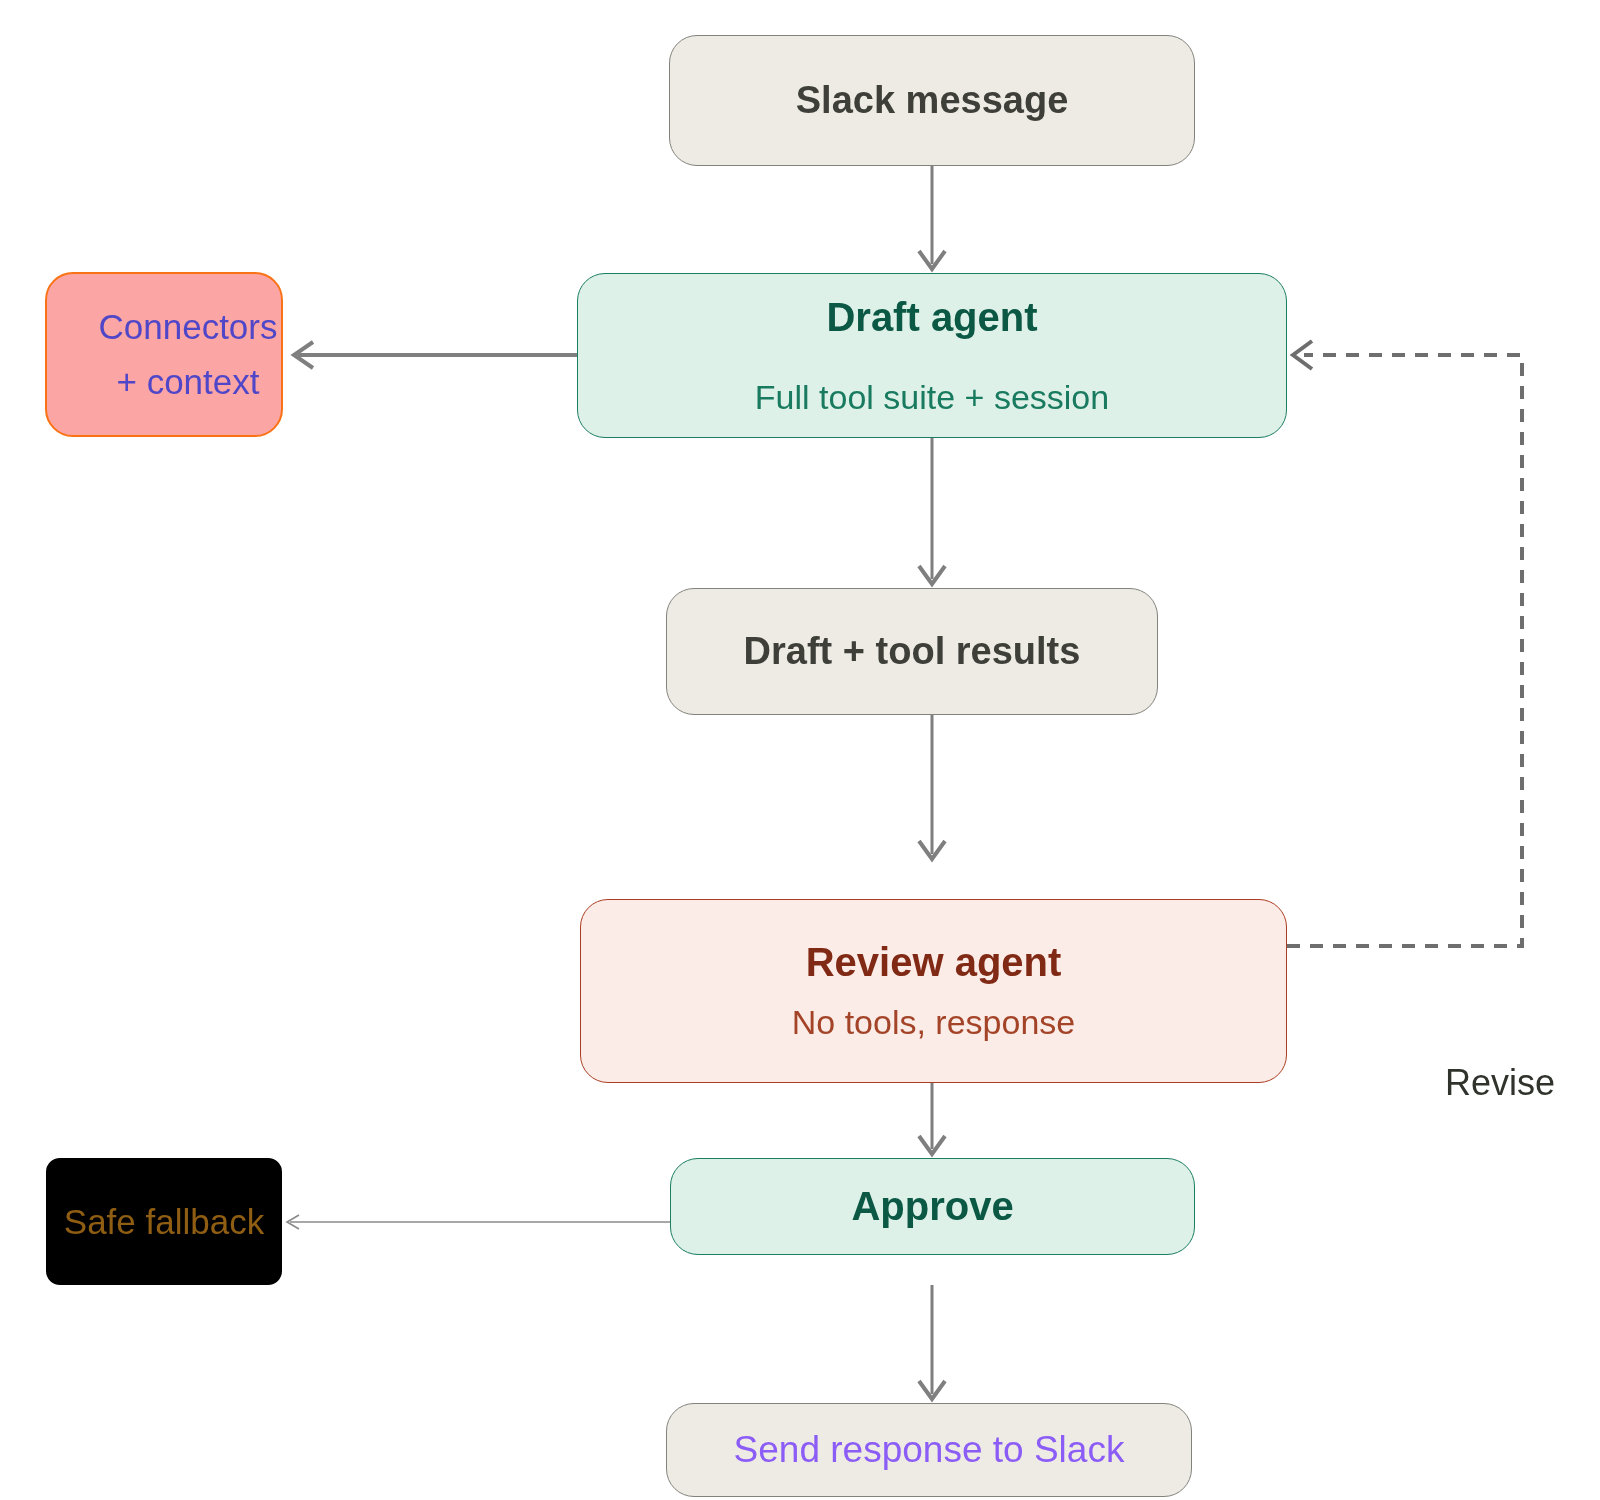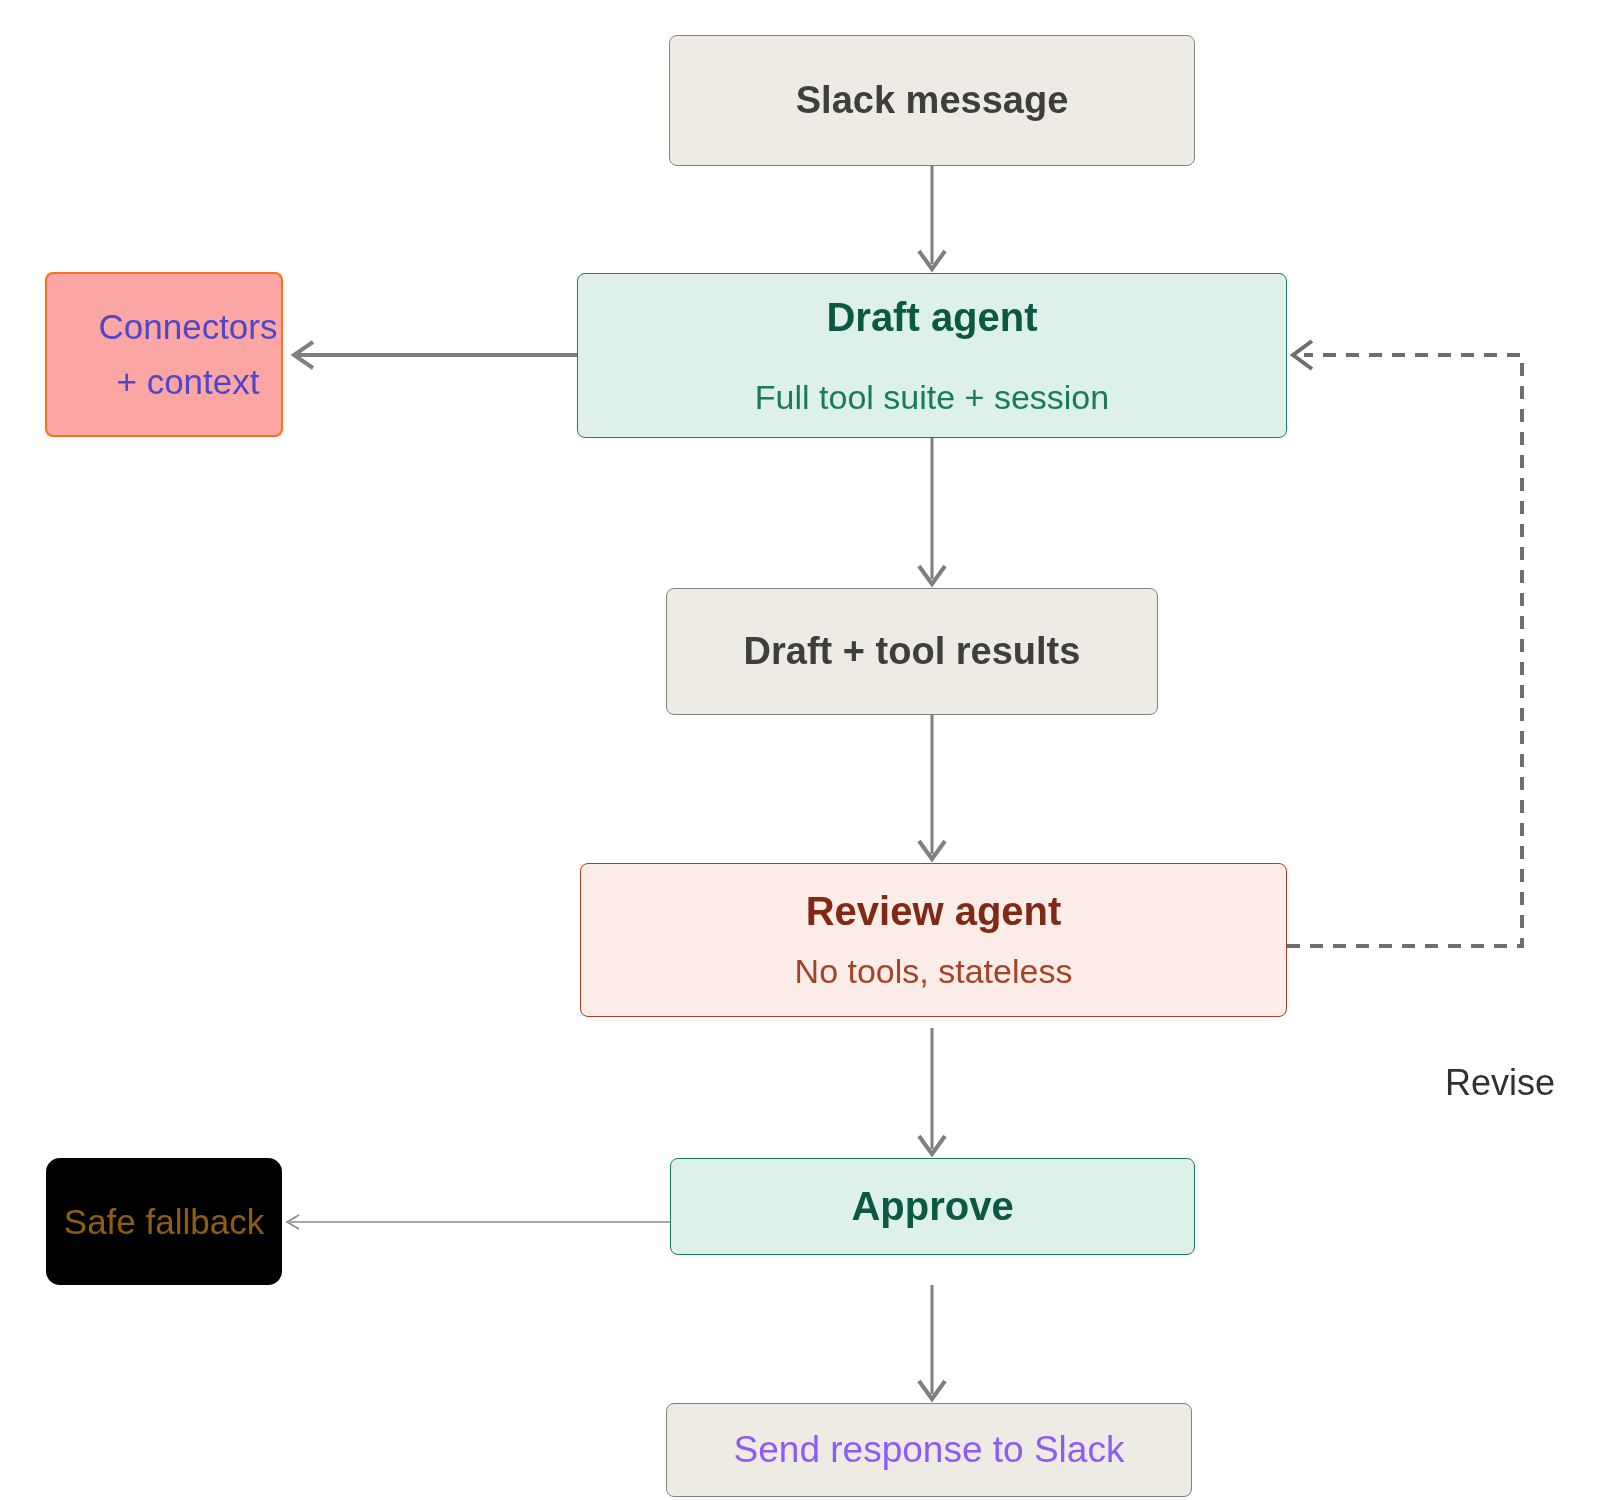--- a/index.html
+++ b/index.html
@@ -22,21 +22,21 @@
     height: 1500px;
   }
   .node {
     position: absolute;
     box-sizing: border-box;
     display: flex;
     flex-direction: column;
     align-items: center;
     justify-content: center;
     text-align: center;
-    border-radius: 8px;
+    border-radius: 28px;
   }
   
   .neutral {
     background: #edebe4;
     border: 1.5px solid #83837d;
   }
   .neutral .t1 { color: #3f3f3a; font-weight: 600; font-size: 38px; }
   
   .green {
     background: #def1e8;
@@ -63,21 +63,21 @@
   .orange {
     background: #000000;
     border: 4px solid #000000;
   }
   .orange .t1 { color: #8f5e12; font-weight: 500; font-size: 35px; }
 
   #node-slack    { left: 669px; top: 35px;   width: 526px; height: 131px; }
   #node-draft    { left: 577px; top: 273px;  width: 710px; height: 165px; }
   #node-connect  { left: 45px;  top: 272px;  width: 238px; height: 165px; }
   #node-results  { left: 666px; top: 588px;  width: 492px; height: 127px; }
-  #node-review   { left: 580px; top: 863px;  width: 707px; height: 154px; }
+  #node-review   { left: 580px; top: 899px;  width: 707px; height: 184px; }
   #node-approve  { left: 670px; top: 1158px; width: 525px; height: 97px; }
   #node-fallback { left: 46px;  top: 1158px; width: 236px; height: 127px; border-radius: 14px; }
   #node-send     { left: 666px; top: 1403px; width: 526px; height: 94px; }
   #node-send .t1 { color: #8b5cf6; font-weight: 400; font-size: 37px; }
 
   .edge-label {
     position: absolute;
     color: #30332c;
     font-size: 36px;
     font-weight: 400;
@@ -149,21 +149,21 @@
       <div>+ context</div>
     </div>
   </div>
 
   <div class="node neutral" id="node-results">
     <div class="t1">Draft + tool results</div>
   </div>
 
   <div class="node red" id="node-review">
     <div class="t1">Review agent</div>
-    <div class="t2">No tools, stateless</div>
+    <div class="t2">No tools, response</div>
   </div>
 
   <div class="node green" id="node-approve">
     <div class="t1">Approve</div>
   </div>
 
   <div class="node orange" id="node-fallback">
     <div class="t1">Safe fallback</div>
   </div>
 

